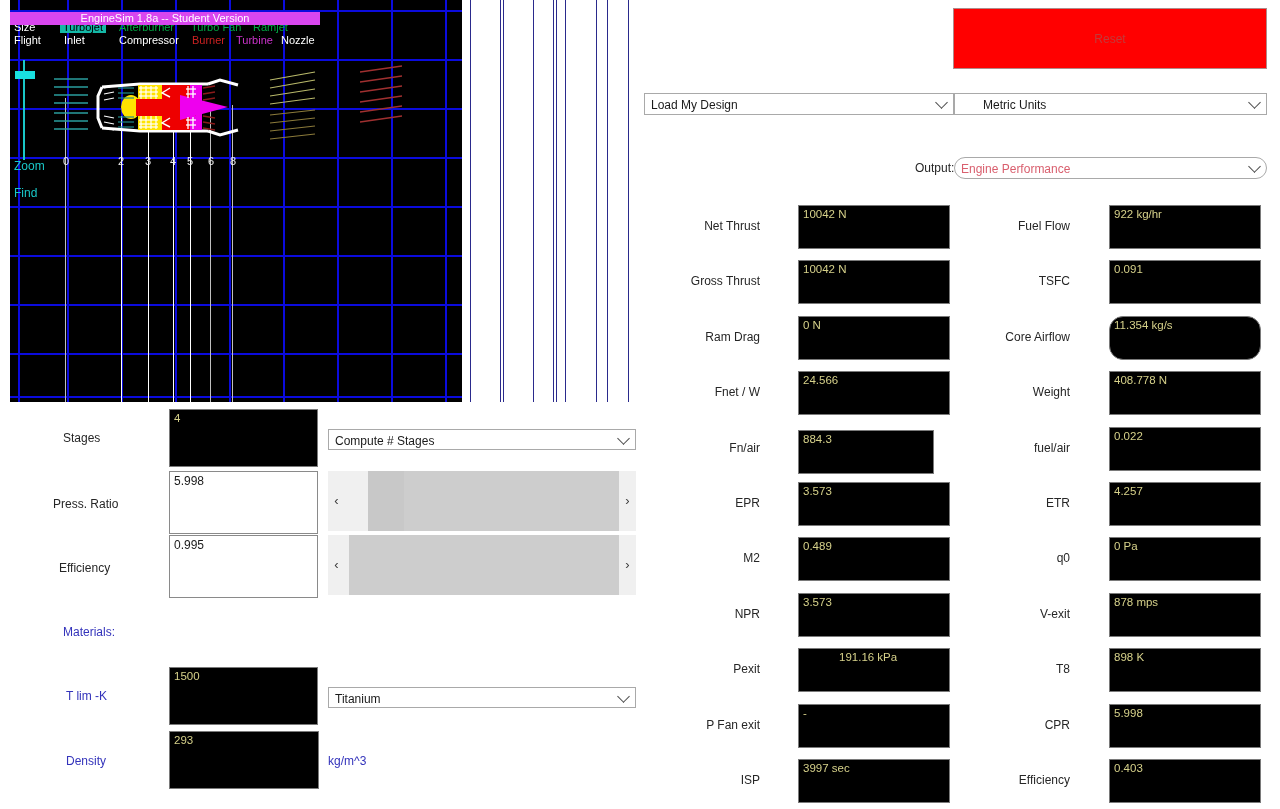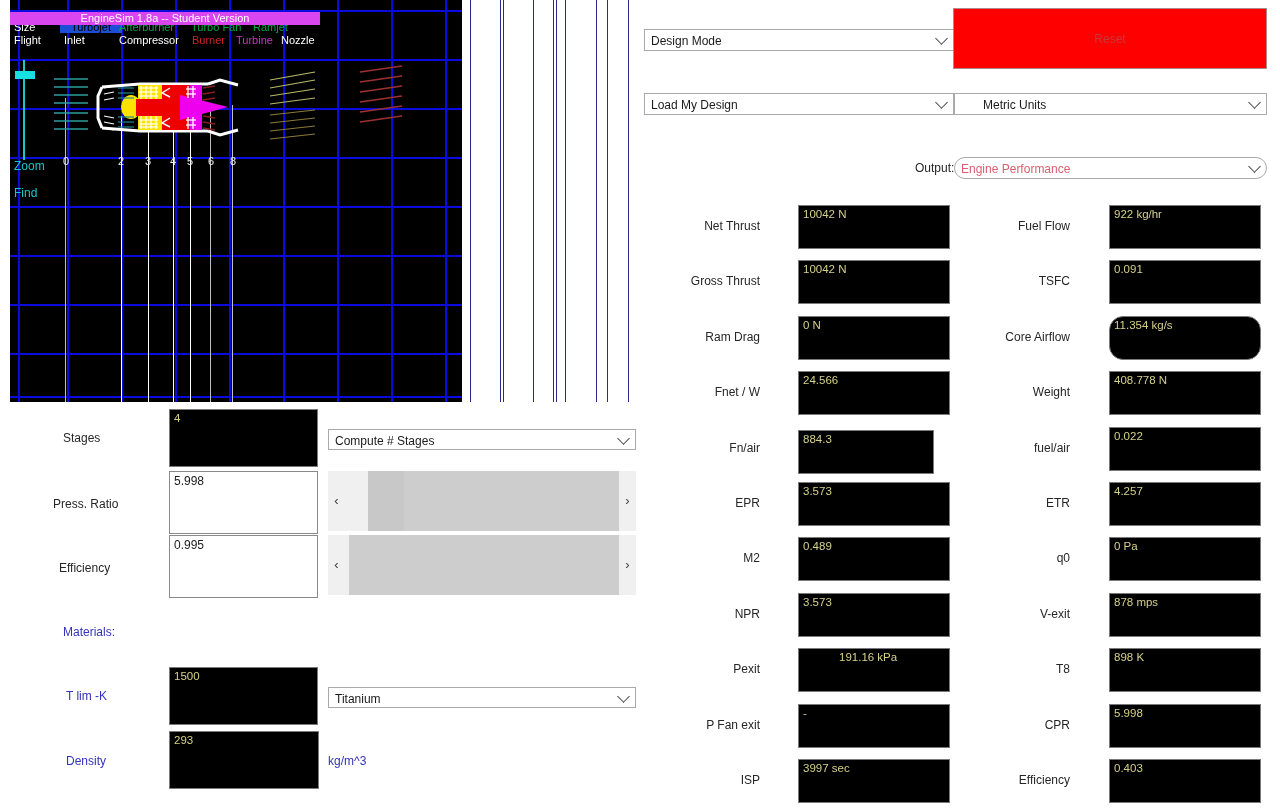--- a/index.html
+++ b/index.html
@@ -23,21 +23,21 @@
   #titlebar {
     position:absolute; left:10px; top:12px; width:310px; height:13px;
     background:#d946ef; color:#ffffff; font-size:11px; line-height:13px;
     text-align:center; white-space:nowrap; z-index:12;
   }
   .mi { position:absolute; white-space:nowrap; }
   .mi.white { color:#ffffff; }
   .mi.green { color:#00aa44; }
   .mi.red    { color:#cc2222; }
   .mi.purple { color:#cc33cc; }
-  .mi.sel { background:#1d4ed8; color:#000000; padding:0 11px; }
+  .mi.sel { background:#14b8a6; color:#000000; padding:0 3px; }
 
   
   #zoomtrack { position:absolute; left:23px; top:60px; width:2px; height:100px; background:#19c8c8; z-index:11;}
   #zoomthumb { position:absolute; left:15px; top:71px; width:20px; height:8px; background:#19e0e0; z-index:11;}
   .cyanlabel { position:absolute; color:#19c8c8; font-size:12px; z-index:11; }
 
   
   .station { position:absolute; width:1px; background:#bfbfbf; z-index:6; }
   .station.wh { background:#ffffff; }
   .stlabel { position:absolute; color:#eeeeee; font-size:11px; z-index:7; }
@@ -271,24 +271,20 @@
   <div class="vstripe" style="left:500px;"></div>
   <div class="vstripe" style="left:503px;"></div>
   <div class="vstripe" style="left:533px;"></div>
   <div class="vstripe" style="left:553px;"></div>
   <div class="vstripe" style="left:556px;"></div>
   <div class="vstripe" style="left:565px;"></div>
   <div class="vstripe" style="left:596px;"></div>
   <div class="vstripe" style="left:607px;"></div>
   <div class="vstripe" style="left:628px;"></div>
 
-  <div class="combo" style="left:644px; top:29px; width:310px; height:22px;">
-    <span class="cv">Design Mode</span>
-    <span class="arrow"></span>
-  </div>
 
   <div id="resetbtn">Reset</div>
 
   <div class="combo" style="left:644px; top:93px; width:310px; height:22px;">
     <span class="cv">Load My Design</span>
     <span class="arrow"></span>
   </div>
 
   <div class="combo" style="left:954px; top:93px; width:313px; height:22px;padding-left:28px;">
     <span class="cv">Metric Units</span>

